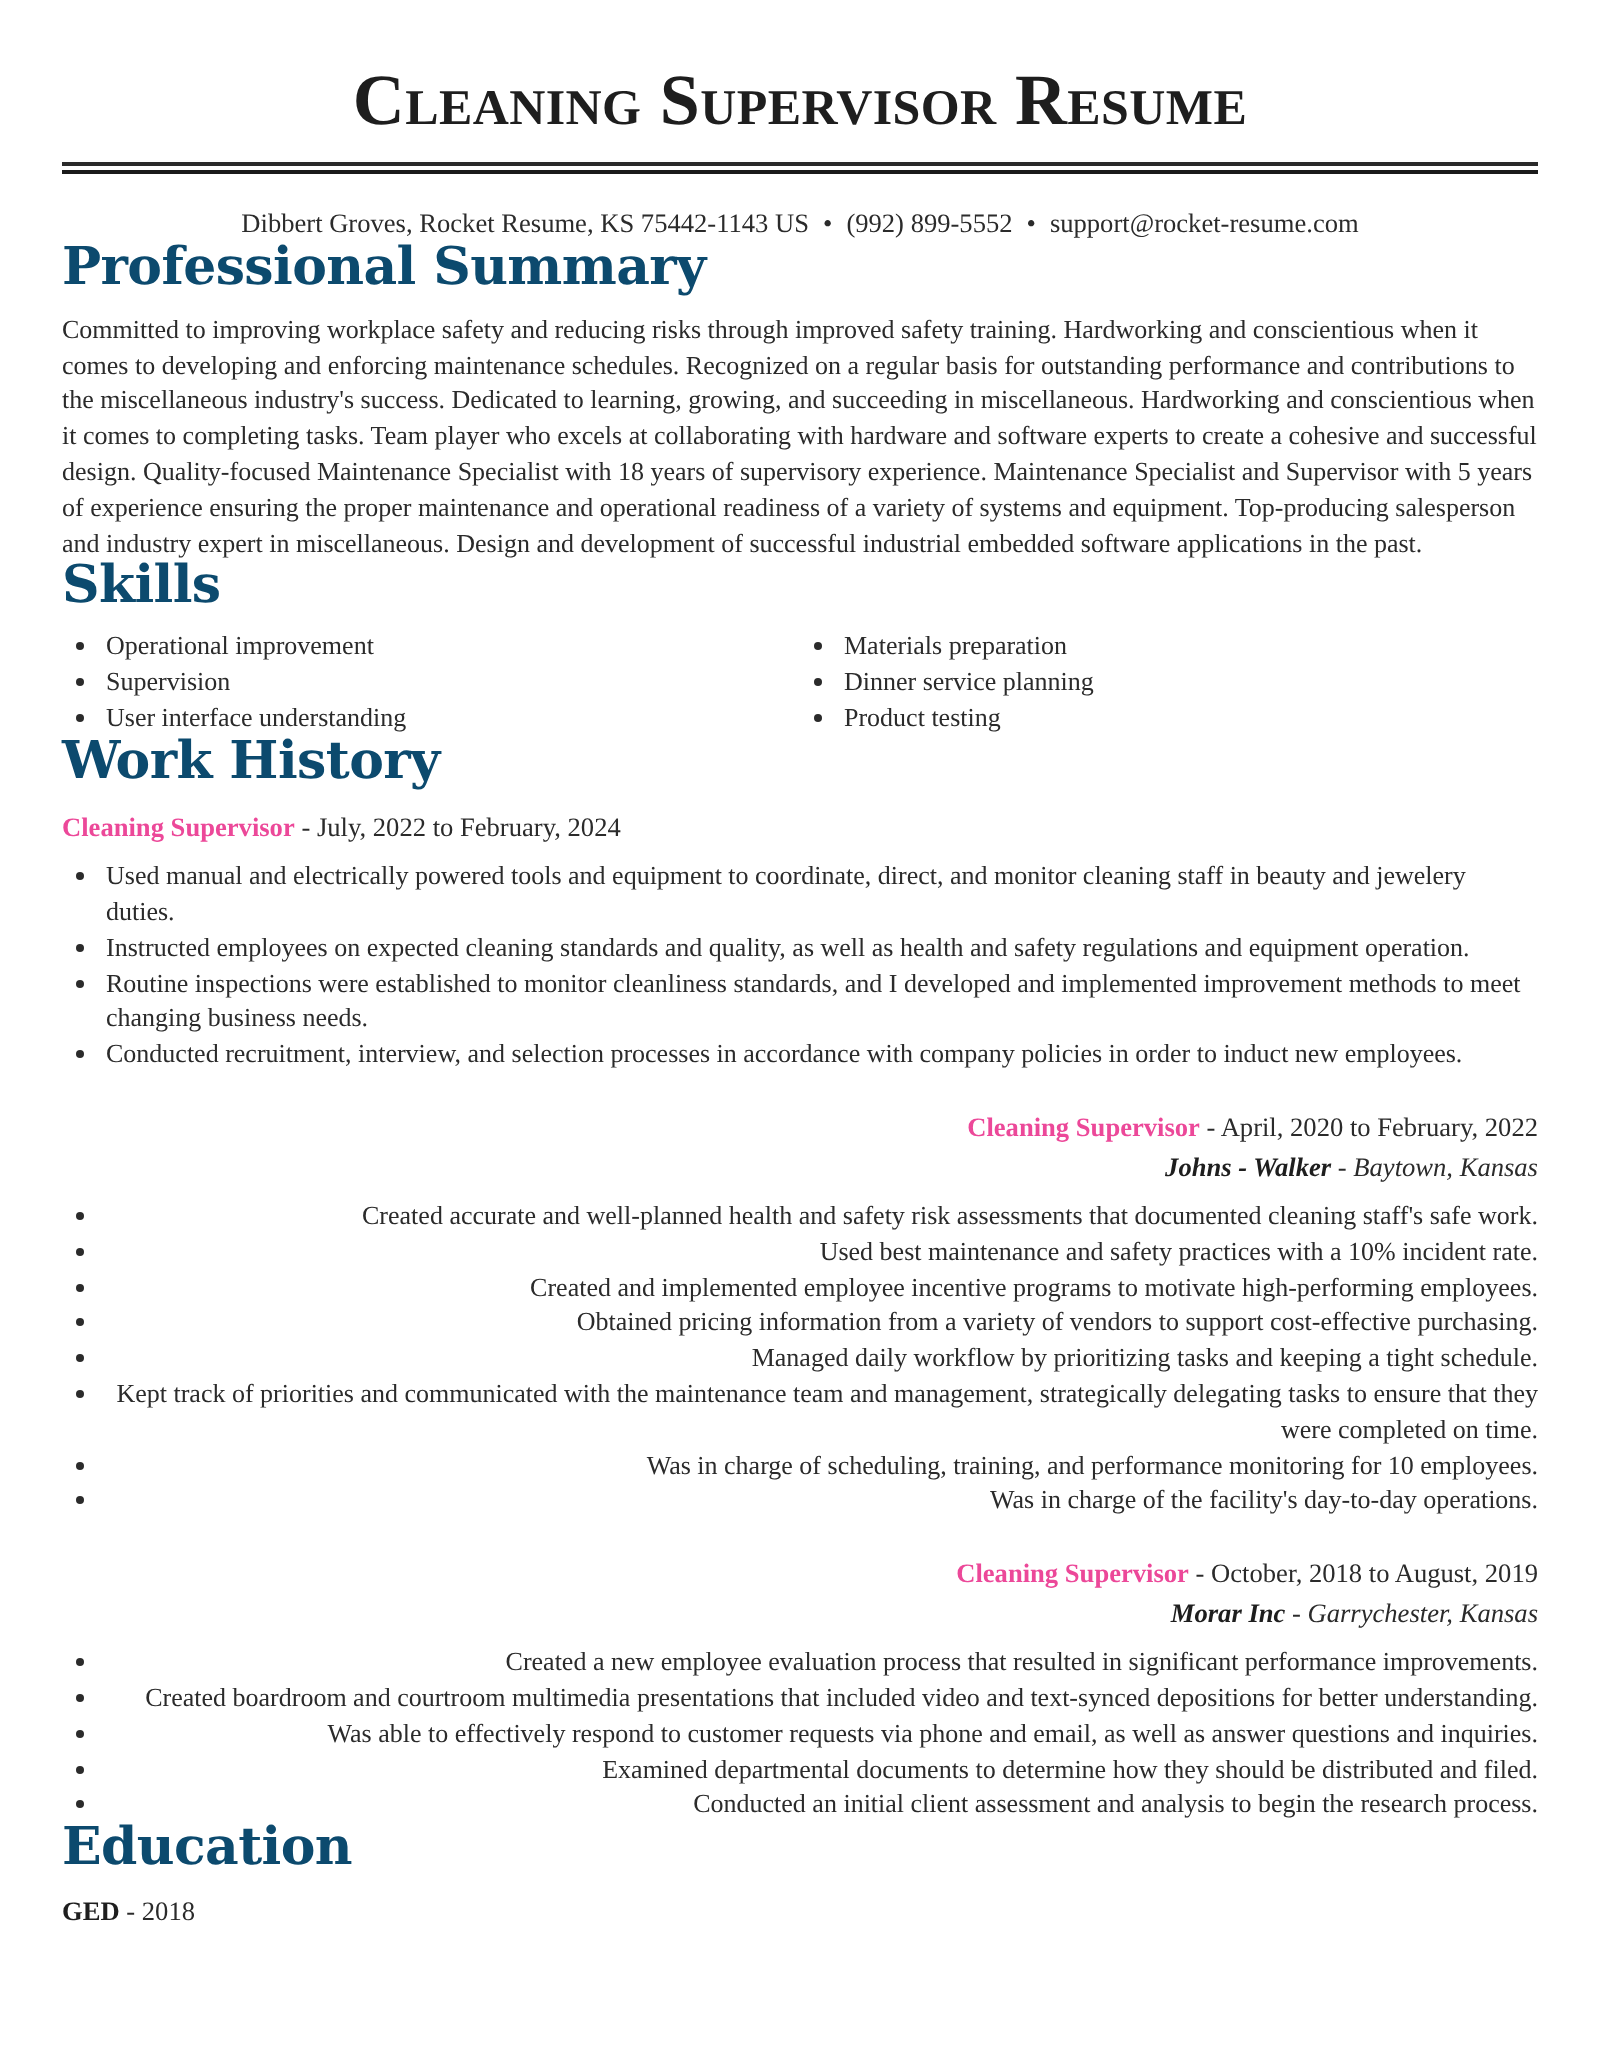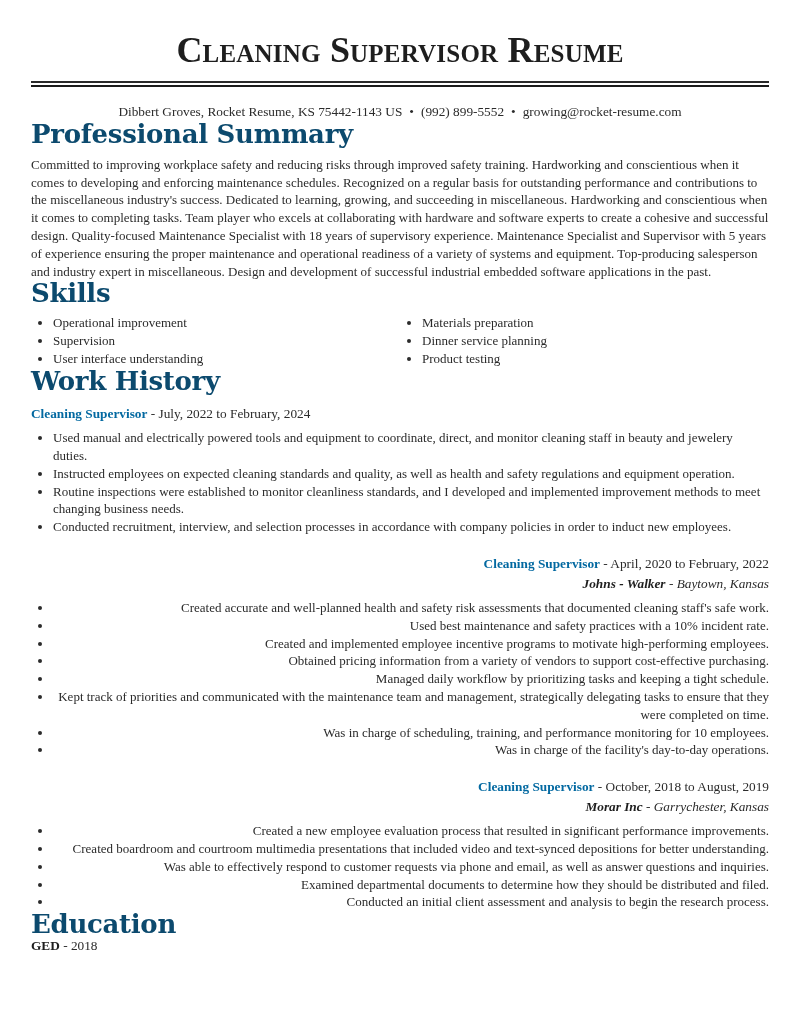--- a/index.html
+++ b/index.html
@@ -45,44 +45,44 @@
   .summary-h { margin-top: 18px; }
   .summary-p { margin: 9px 0 0 0; font-size: 13px; line-height: 17.8px; }
   .skills-h { margin-top: 14px; }
   .skills { display: flex; margin-top: 8px; }
   .skills ul { flex: 1; margin: 0; padding-left: 22px; }
   .skills ul li { line-height: 17.8px; }
   .work-h { margin-top: 14px; }
   .job { margin-top: 10px; }
   .job + .job { margin-top: 18px; text-align: right; }
   .job-head { line-height: 19.5px; font-size: 13.3px; }
-  .job-head b { font-weight: bold; color: #0369a1; }
+  .job-head b { font-weight: bold; color: #ec4899; }
   .job-company { line-height: 19.5px; font-style: italic; font-size: 13.3px; }
   .job-company b { font-weight: bold; color: #1e1e1e; }
   .job ul { margin: 6px 0 0 0; padding-left: 22px; }
   .job ul li { line-height: 17.8px; }
   ul { list-style: disc; }
   .edu-h { margin-top: 12px; }
-  .edu { font-size: 13.3px; }
+  .edu { margin-top: 10px; font-size: 13.3px; }
   .edu b { font-weight: bold; color: #1e1e1e; }
 </style>
 </head>
 <body>
 
 <div class="page">
 
   <h1 class="title">Cleaning Supervisor Resume</h1>
 
   <div class="rule">
     <div class="thin"></div>
     <div class="thick"></div>
   </div>
 
   <div class="contact">
-    <span>Dibbert Groves, Rocket Resume, KS 75442-1143 US</span><span class="sep">•</span><span>(992) 899-5552</span><span class="sep">•</span><span>growing@rocket-resume.com</span>
+    <span>Dibbert Groves, Rocket Resume, KS 75442-1143 US</span><span class="sep">•</span><span>(992) 899-5552</span><span class="sep">•</span><span>support@rocket-resume.com</span>
   </div>
 
   <section>
     <h2 class="section summary-h">Professional Summary</h2>
     <p class="summary-p">Committed to improving workplace safety and reducing risks through improved safety training. Hardworking and conscientious when it comes to developing and enforcing maintenance schedules. Recognized on a regular basis for outstanding performance and contributions to the miscellaneous industry's success. Dedicated to learning, growing, and succeeding in miscellaneous. Hardworking and conscientious when it comes to completing tasks. Team player who excels at collaborating with hardware and software experts to create a cohesive and successful design. Quality-focused Maintenance Specialist with 18 years of supervisory experience. Maintenance Specialist and Supervisor with 5 years of experience ensuring the proper maintenance and operational readiness of a variety of systems and equipment. Top-producing salesperson and industry expert in miscellaneous. Design and development of successful industrial embedded software applications in the past.</p>
   </section>
 
   <section>
     <h2 class="section skills-h">Skills</h2>
     <div class="skills">

